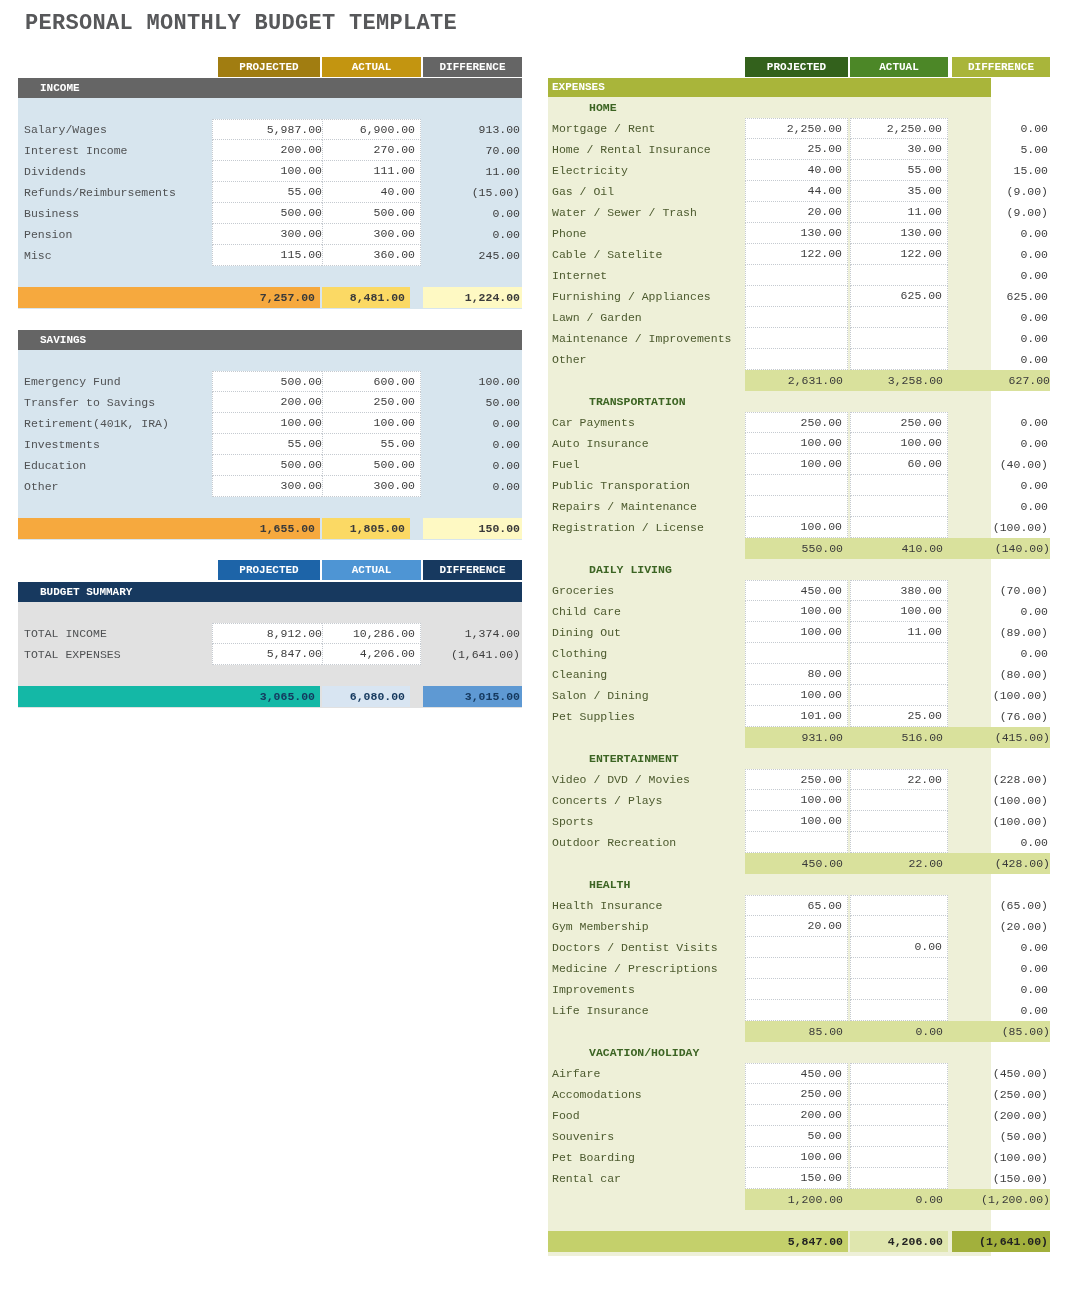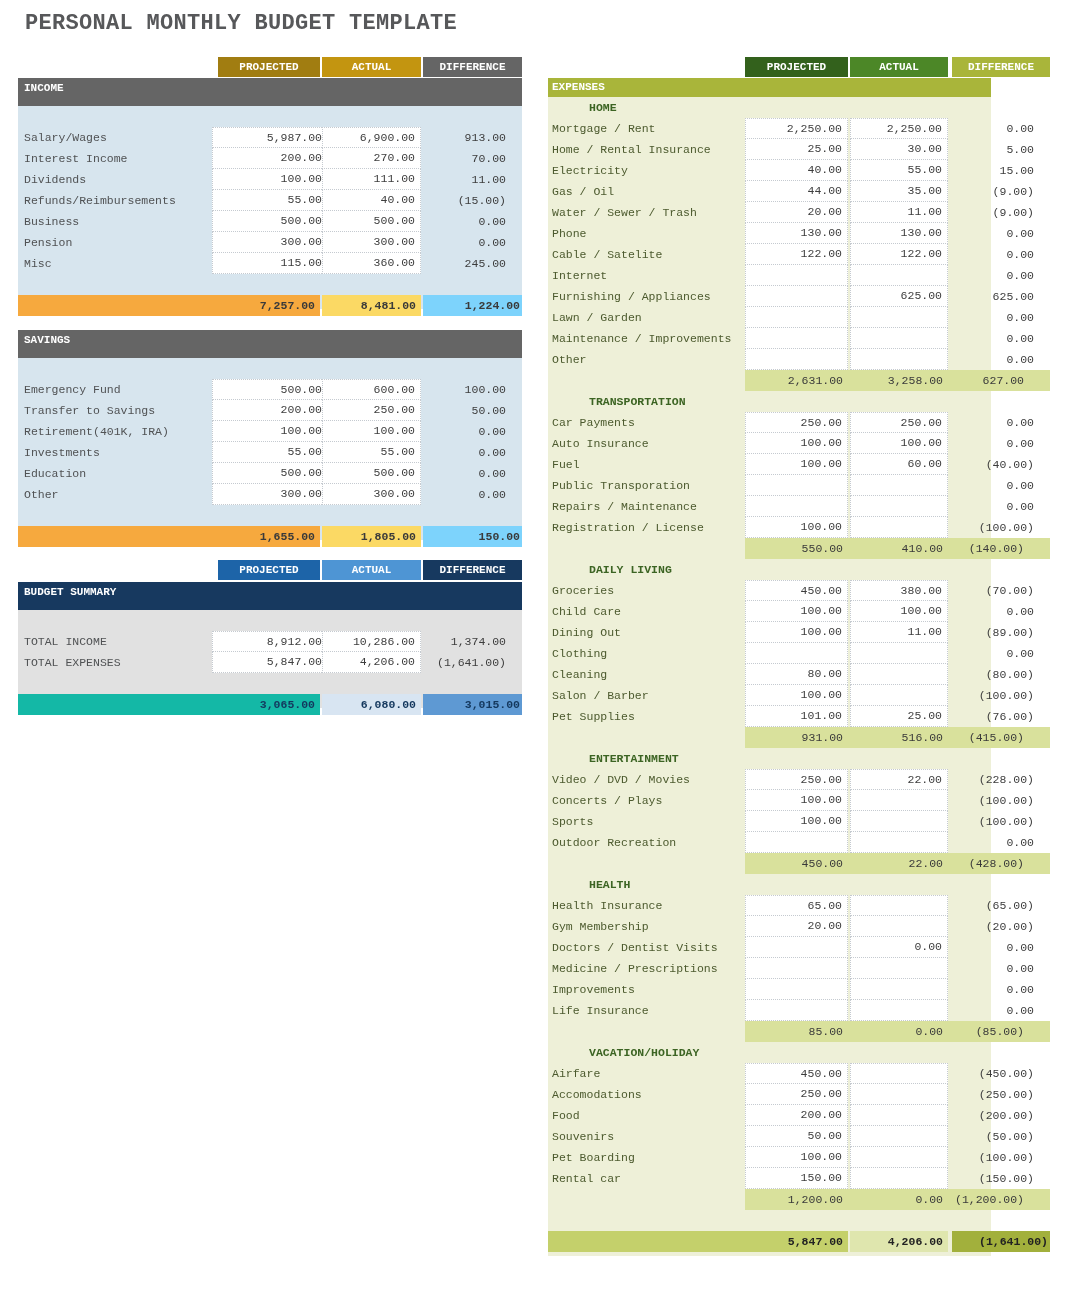--- a/index.html
+++ b/index.html
@@ -23,63 +23,63 @@
   .bg-gray{background:#656565}.bg-navy{background:#17395f}
   .bg-blue1{background:#1d64a8}.bg-blue2{background:#4e95d4}
   .bg-green1{background:#33611c}.bg-green2{background:#4c8727}
   .bg-olive{background:#a9b53a}
 
   
   .section{position:absolute;}
   .sec-blue{background:#d7e5ee}
   .sec-gray{background:#e1e1e1}
   .sec-green{background:#eef0d8}
-  .band{height:28px;line-height:20px;color:#fff;font-weight:bold;font-size:11px;
-        padding-left:6px;box-sizing:border-box;}
+  .band{height:20px;line-height:20px;color:#fff;font-weight:bold;font-size:11px;
+        padding-left:22px;box-sizing:border-box;}
   .sec-green .band{height:19px;line-height:19px;padding-left:4px;}
   .spacer{height:21px;}
 
   
   .row{position:relative;height:21px;font-size:11.5px;}
   .lbl{position:absolute;top:0;line-height:21px;color:#505254;white-space:nowrap;}
   .left .lbl{left:6px}
   .right .lbl{left:4px;color:#4c5a2e}
   .ghdr .lbl{font-weight:bold;color:#3c6423;margin-left:37px;}
   .cell{position:absolute;top:0;height:21px;line-height:19px;text-align:right;
         padding-right:5px;box-sizing:border-box;background:#fff;
         border:1px dotted #c5cad0;color:#3d3d3d;}
   .row.cont .cell{border-top:none;line-height:20px;}
   .left .cell.proj{left:194px;width:116px}
   .left .cell.act{left:304px;width:99px}
   .right .cell.proj{left:197px;width:103px}
   .right .cell.act{left:302px;width:98px}
   .diff{position:absolute;top:0;height:21px;line-height:21px;text-align:right;
-        padding-right:16px;box-sizing:border-box;color:#3d3d3d;}
+        padding-right:2px;box-sizing:border-box;color:#3d3d3d;}
   .left .diff{left:405px;width:99px}
   .right .diff{left:404px;width:98px}
 
   
   .subtotal{position:absolute;top:0;left:197px;width:305px;height:21px;background:#d9e19c;}
   .subtotal span{position:absolute;top:0;height:21px;line-height:21px;text-align:right;
                  box-sizing:border-box;color:#3a3a3a;font-size:11.5px;}
   .subtotal .sp{left:0;width:103px;padding-right:5px}
   .subtotal .sa{left:105px;width:98px;padding-right:5px}
-  .subtotal .sd{left:193px;width:98px;padding-right:12px}
+  .subtotal .sd{left:207px;width:98px;padding-right:0}
 
   
   .totalrow{position:relative;height:21px;font-weight:bold;font-size:11.5px;border-radius:6px;}
   .tseg{position:absolute;top:0;height:21px;line-height:21px;box-sizing:border-box;
         text-align:right;padding-right:5px;color:#3a3a3a;}
   .left .t1{left:0;width:302px}
-  .left .t2{left:304px;width:99px}
+  .left .t2{left:304px;width:88px}
   .left .t3{left:405px;width:99px;padding-right:2px}
   .right .t1{left:0;width:300px}
   .right .t2{left:302px;width:98px}
   .right .t3{left:404px;width:98px;padding-right:2px}
-  .tc-or1{background:#f6a93e}.tc-or2{background:#fbd964}.tc-or3{background:#7dd3fc}
+  .tc-or1{background:#f6a93e}.tc-or2{background:#fbd964}.tc-or3{background:#fef9c3}
   .tc-bl1{background:#14b8a6}.tc-bl2{background:#d8e5f2}.tc-bl3{background:#5e99d3}
   .blue-text .tseg{color:#14385e}
   .tc-ol1{background:#c4d06b}.tc-ol2{background:#dfe6ae}.tc-ol3{background:#a2b03c}
   .olive-text .tseg{color:#222}
 </style>
 </head>
 <body>
 
 <div class="sheet">
   <div class="title">PERSONAL MONTHLY BUDGET TEMPLATE</div>
@@ -389,21 +389,21 @@
           <div class="cell act"></div>
           <div class="diff">0.00</div>
         </div>
         <div class="row cont">
           <span class="lbl">Cleaning</span>
           <div class="cell proj">80.00</div>
           <div class="cell act"></div>
           <div class="diff">(80.00)</div>
         </div>
         <div class="row cont">
-          <span class="lbl">Salon / Barber</span>
+          <span class="lbl">Salon / Dining</span>
           <div class="cell proj">100.00</div>
           <div class="cell act"></div>
           <div class="diff">(100.00)</div>
         </div>
         <div class="row cont">
           <span class="lbl">Pet Supplies</span>
           <div class="cell proj">101.00</div>
           <div class="cell act">25.00</div>
           <div class="diff">(76.00)</div>
         </div>

